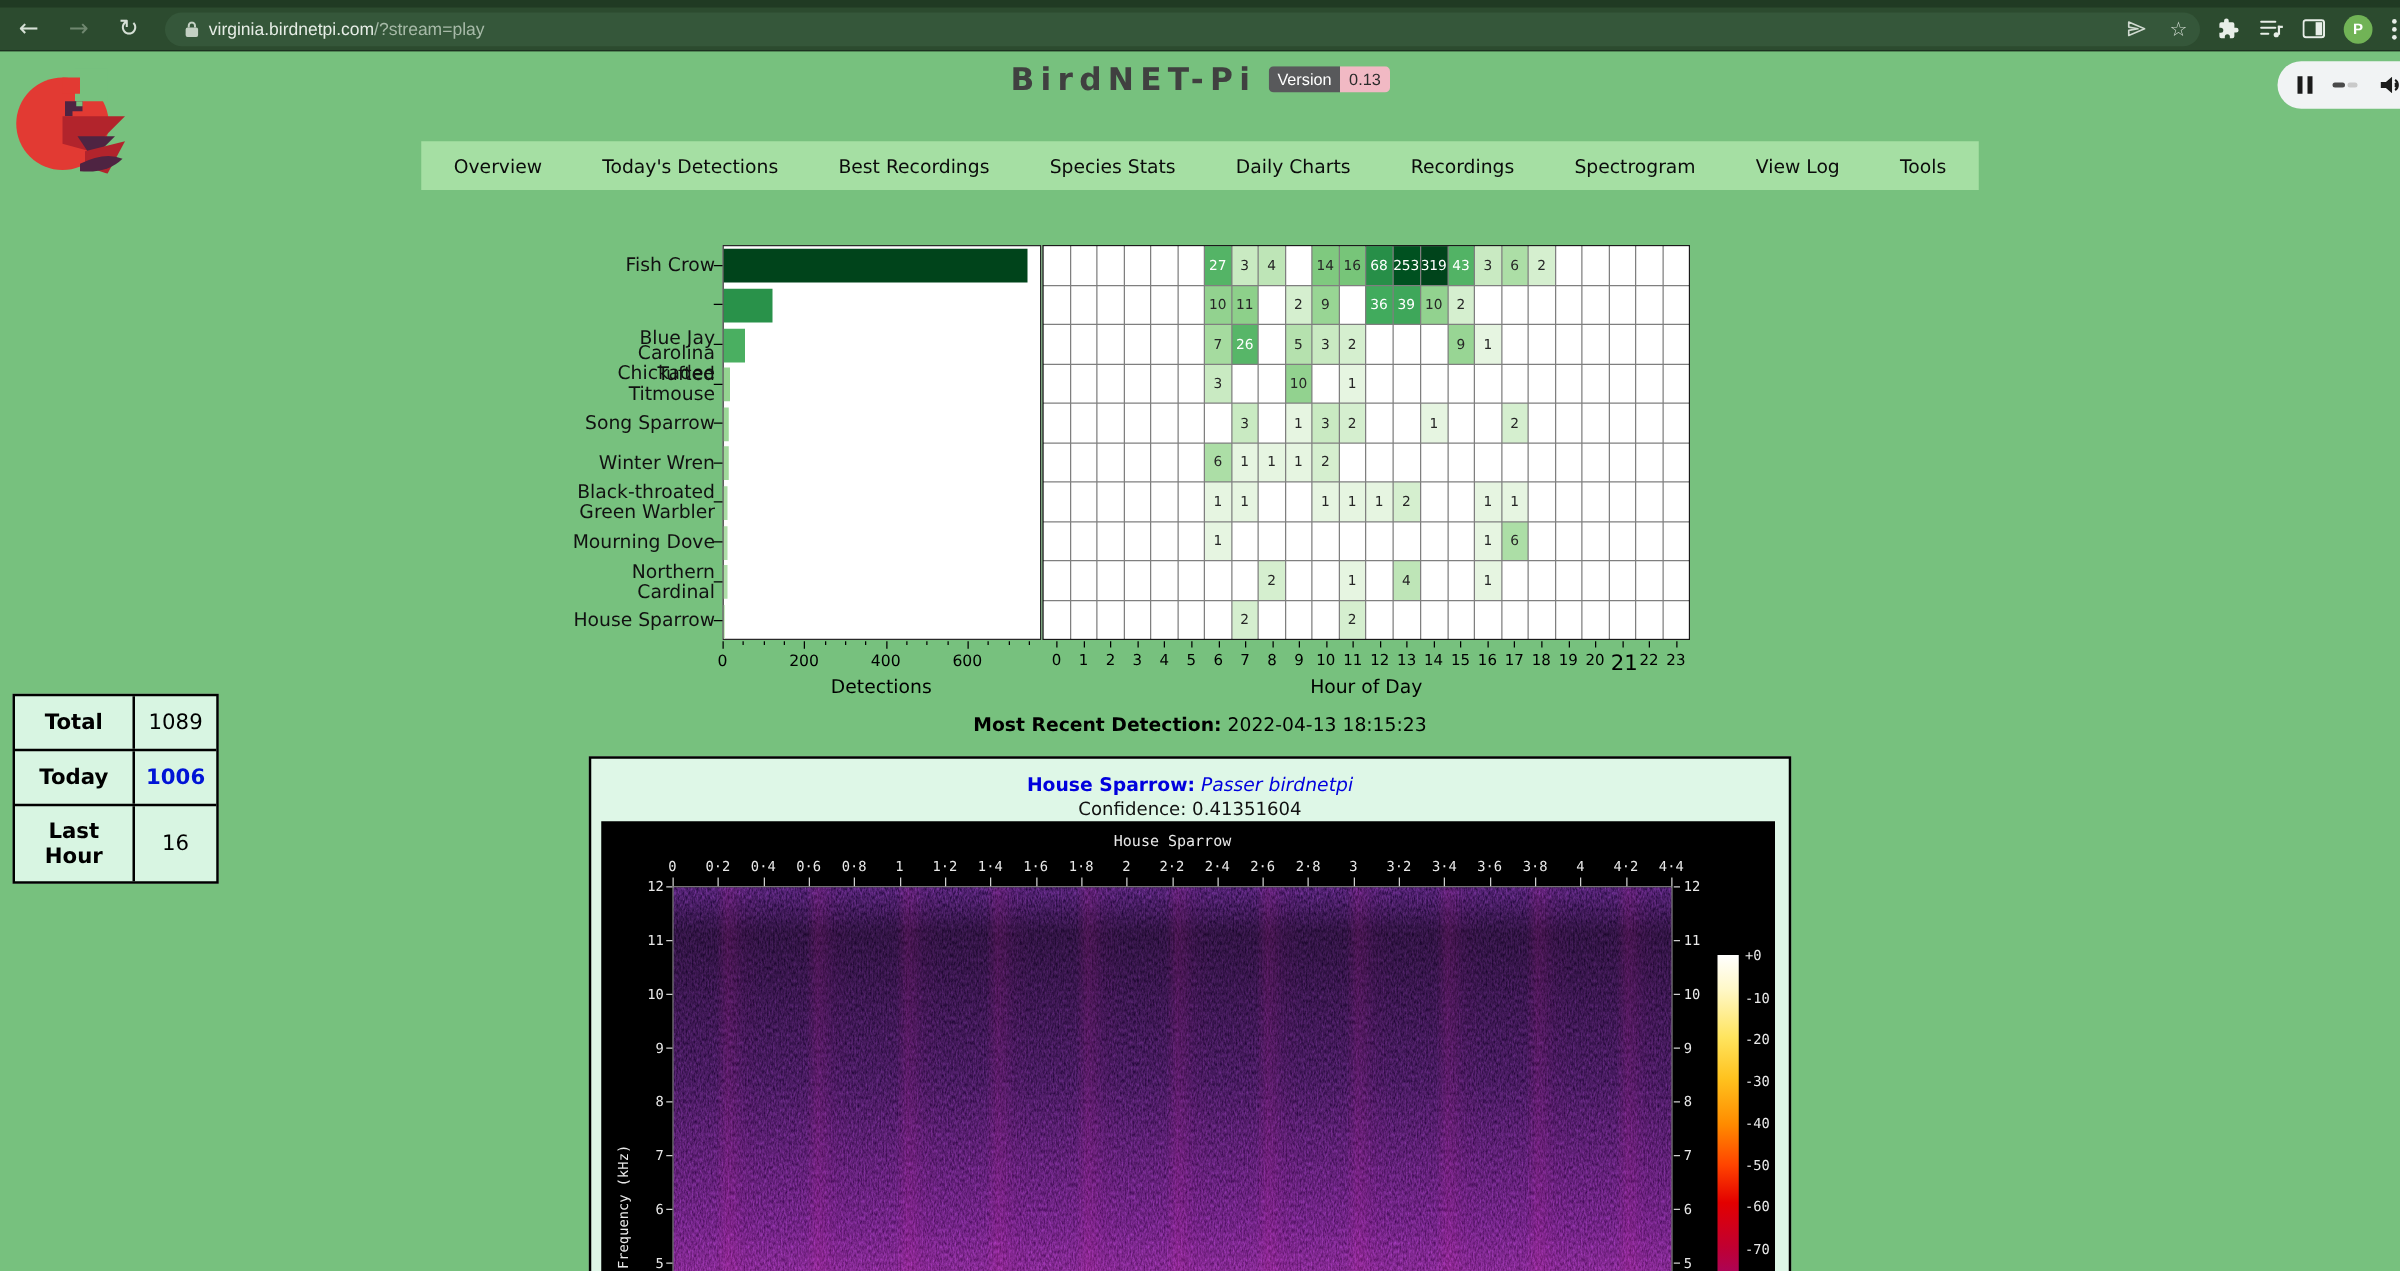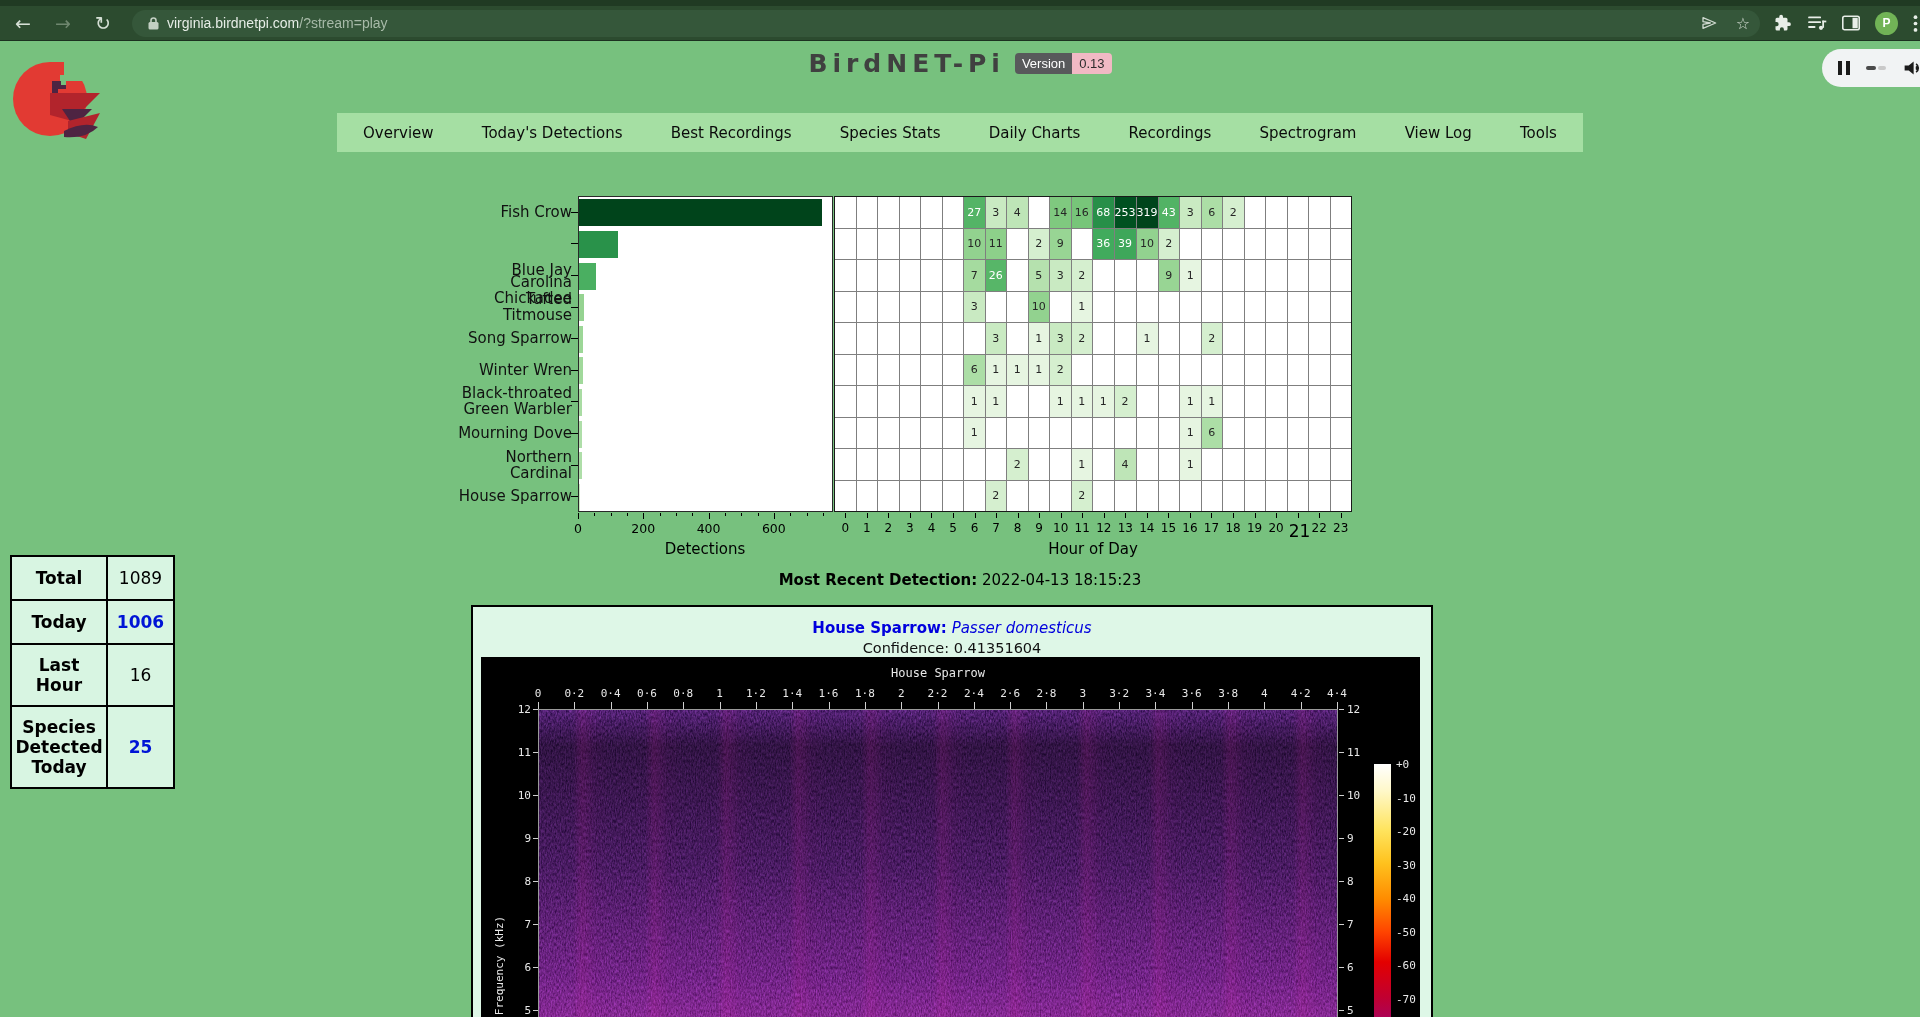--- a/index.html
+++ b/index.html
@@ -574,35 +574,31 @@
         <div class="scv">1089</div>
       </div>
       <div class="srow">
         <div class="scl">Today</div>
         <div class="scv link">1006</div>
       </div>
       <div class="srow">
         <div class="scl">Last Hour</div>
         <div class="scv">16</div>
       </div>
-      <div class="srow">
-        <div class="scl">Species Detected Today</div>
-        <div class="scv link">25</div>
-      </div>
     </div>
 
   <div class="h2">
     <b>Most Recent Detection:</b>
     <span>2022-04-13 18:15:23</span>
   </div>
 
   <div class="panel">
     <div class="pline1">
       <span class="sp">House Sparrow:</span>
-      <span class="sci">Passer domesticus</span>
+      <span class="sci">Passer birdnetpi</span>
     </div>
     <div class="pline2">Confidence: 0.41351604</div>
 
     <div class="sgram" id="sgram">
       <div class="sg-title">House Sparrow</div>
       <div class="sg-plot">
         <svg class="sg-noise" width="798" height="514">
           <defs>
             <filter id="spn" x="0" y="0" width="100%" height="100%">
               <feTurbulence type="fractalNoise" baseFrequency="0.8 0.3" numOctaves="3" seed="11"></feTurbulence>

